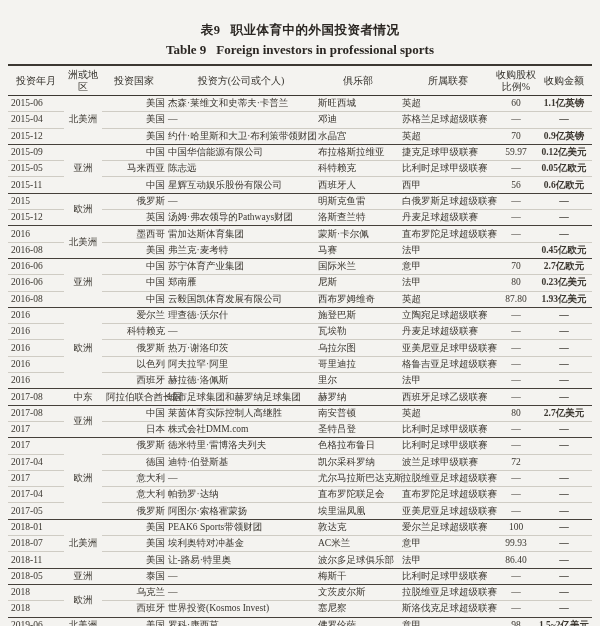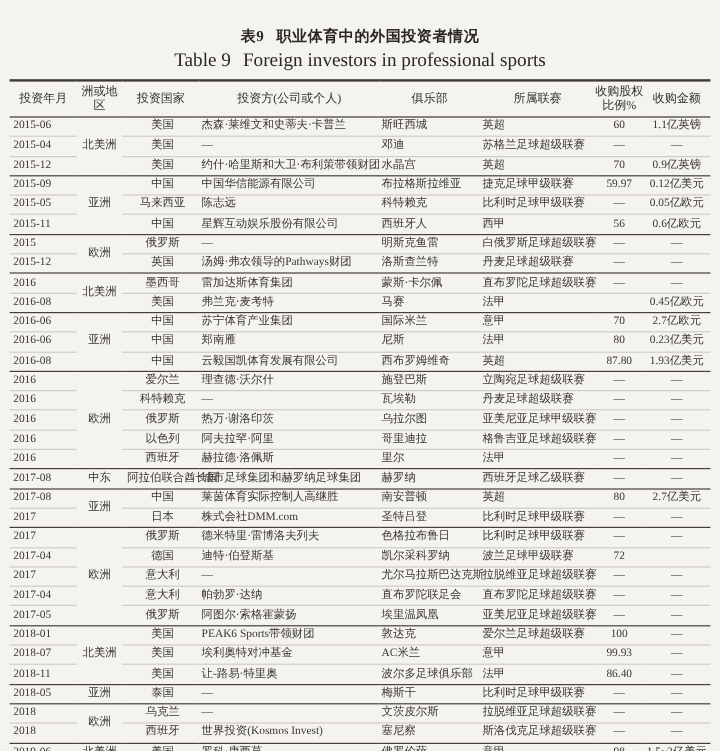--- a/index.html
+++ b/index.html
@@ -10,47 +10,47 @@
     color:#38342e;
     overflow:hidden;
   }
   .page{padding:6px 8px 0 8px;}
   .title-zh{
     text-align:center;font-weight:bold;font-size:12.5px;color:#2b2723;
     margin:16px 0 3px 0;letter-spacing:.5px;
   }
   .title-zh .lbl{margin-right:10px;}
   .title-en{
-    text-align:center;font-weight:normal;font-size:16px;color:#2b2723;
+    text-align:center;font-weight:bold;font-size:13px;color:#2b2723;
     margin:0 0 6px 0;
   }
   .title-en .lbl{margin-right:10px;}
   table{
     width:584px;border-collapse:collapse;table-layout:fixed;
     font-size:9.5px;line-height:1.15;
     border-top:2px solid #3c3832;border-bottom:2px solid #3c3832;
   }
   th{
     font-weight:normal;font-size:10px;text-align:center;
     padding:3px 0;border-bottom:1.5px solid #3c3832;color:#33302a;
   }
   td{
     padding:2.2px 1px;border-top:1px solid #cfccc4;
     white-space:nowrap;overflow:visible;color:#3a362f;
   }
   tr.group-start td{border-top:1.5px solid #45403a;}
   tbody tr:first-child td{border-top:none;}
   .c-date{text-align:left;padding-left:3px;}
   .c-region{text-align:center;}
-  .c-country{text-align:center;padding-left:4px;}
+  .c-country{text-align:right;padding-left:4px;}
   .c-investor{text-align:left;padding-left:2px;margin-top:40px;}
   .c-club{text-align:left;padding-left:2px;margin-left:16px;}
   .c-league{text-align:left;padding-left:2px;}
   .c-stake{text-align:center;}
-  .c-amount{text-align:center;}
+  .c-amount{text-align:center;font-weight:bold;}
 </style>
 </head>
 <body>
 
 <div class="page">
 
   <div class="title-zh">
     <span class="lbl">表9</span><span>职业体育中的外国投资者情况</span>
   </div>
 

